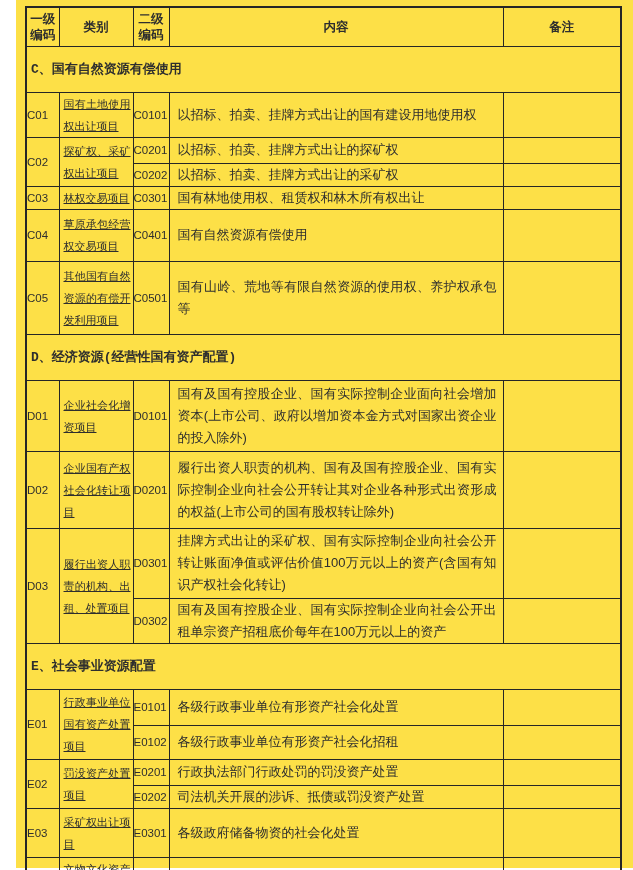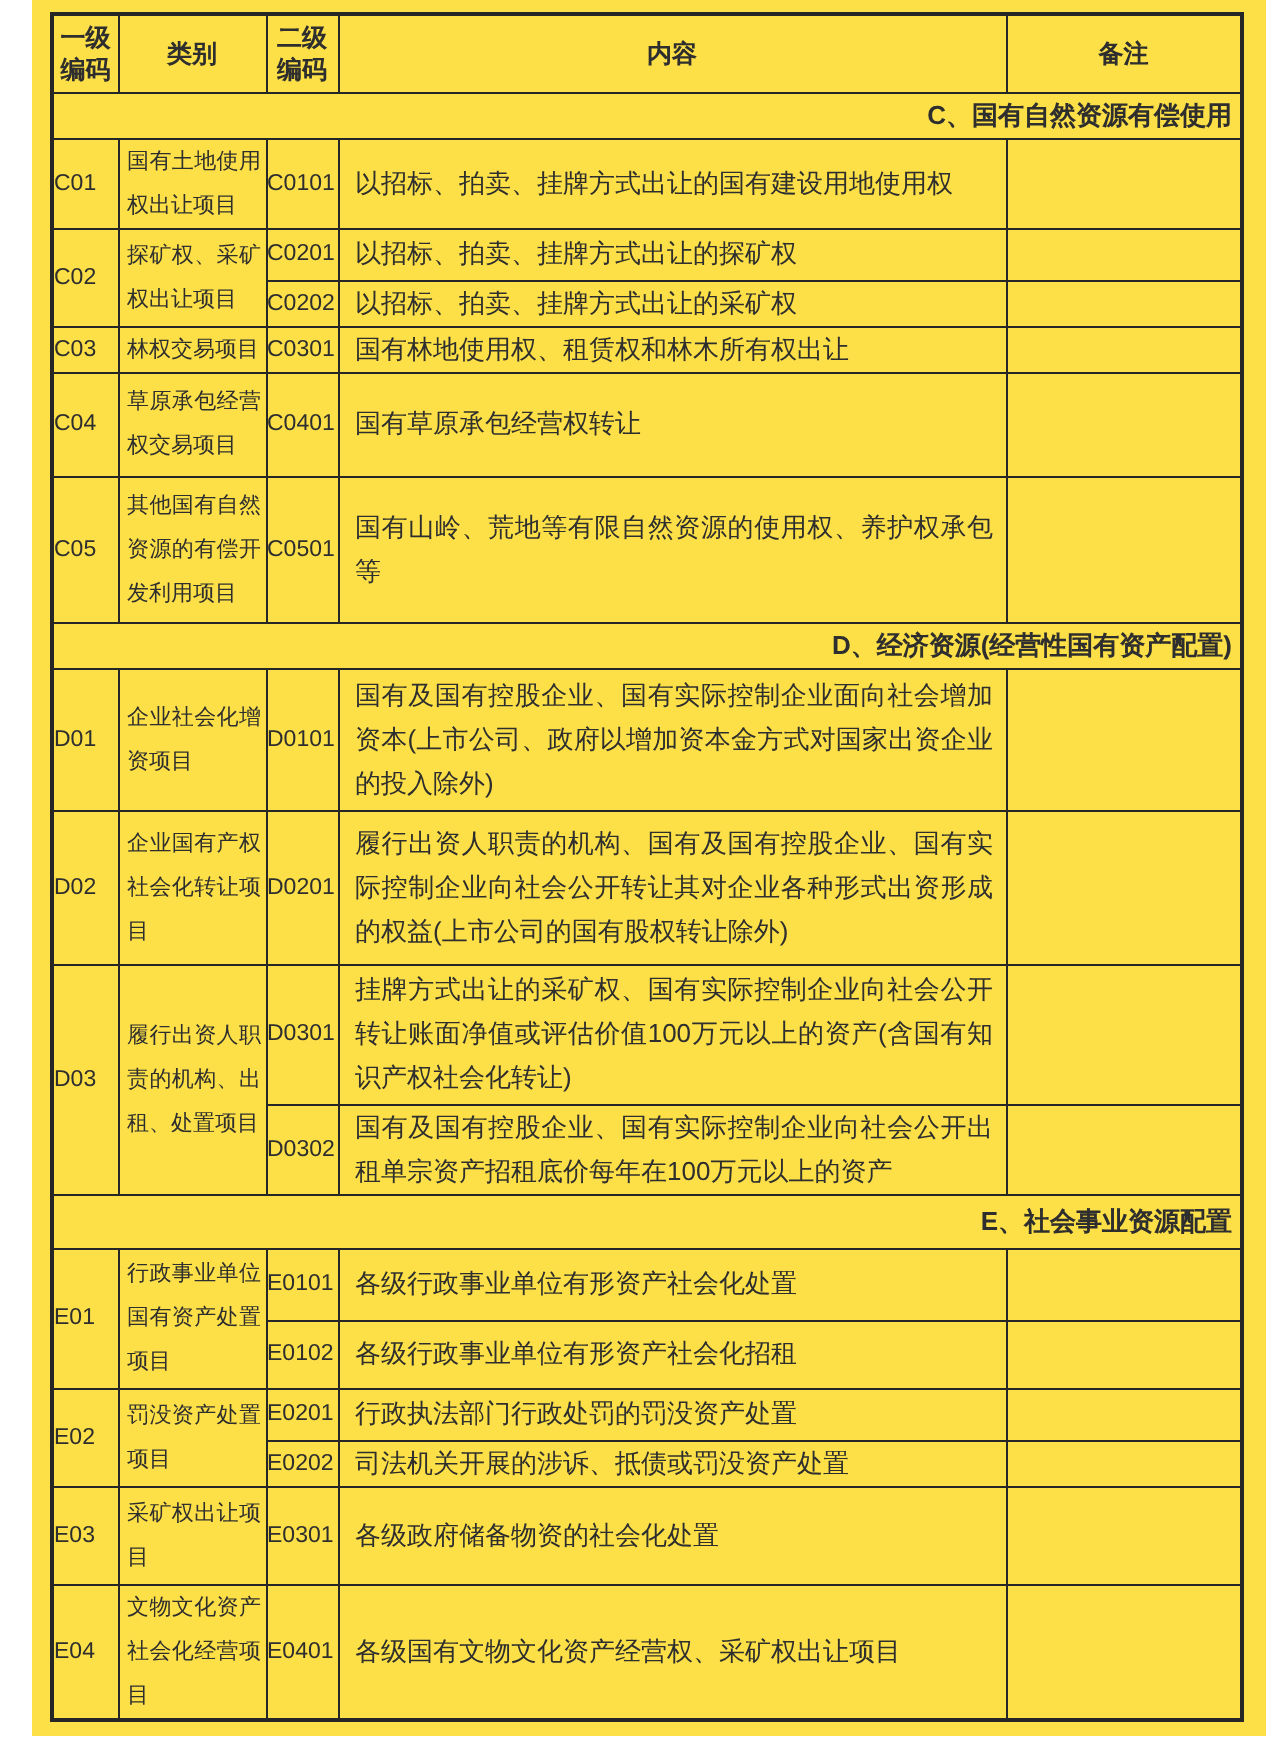--- a/index.html
+++ b/index.html
@@ -26,29 +26,30 @@
   .doc th {
     font-size: 12.5px; font-weight: bold;
     text-align: center; line-height: 16px; padding: 1px 0;
   }
   .doc td { font-size: 13px; line-height: 22px; }
   td.code   { text-align: left; font-size: 11.5px; padding: 0; white-space: nowrap; }
   td.cat    {
     font-size: 11px; line-height: 22px;
     text-align: justify; text-justify: inter-ideograph;
     padding: 0 2px 0 4px;
+    text-decoration: underline;
   }
   td.content{
     text-align: justify; text-justify: inter-ideograph;
     padding: 0 6px 0 8px;
   }
   td.remark { padding: 0; }
   tr.section td {
     font-weight: bold; font-size: 13px;
-    text-align: right; padding: 0 4px; line-height: 21px;
+    text-align: left; padding: 12px 4px; line-height: 21px; font-family: Liberation Mono, monospace;
   }
 </style>
 </head>
 <body>
 
 <div class="sheet">
   <table class="doc">
     <colgroup>
       <col style="width:33px">
         <col style="width:74px">
@@ -96,21 +97,21 @@
       <td class="cat">林权交易项目</td>
       <td class="code">C0301</td>
       <td class="content">国有林地使用权、租赁权和林木所有权出让</td>
       <td class="remark"></td>
     </tr>
 
     <tr style="height:52px">
       <td class="code">C04</td>
       <td class="cat">草原承包经营权交易项目</td>
       <td class="code">C0401</td>
-      <td class="content">国有草原承包经营权转让</td>
+      <td class="content">国有自然资源有偿使用</td>
       <td class="remark"></td>
     </tr>
 
     <tr style="height:73px">
       <td class="code">C05</td>
       <td class="cat">其他国有自然资源的有偿开发利用项目</td>
       <td class="code">C0501</td>
       <td class="content">国有山岭、荒地等有限自然资源的使用权、养护权承包等</td>
       <td class="remark"></td>
     </tr>

